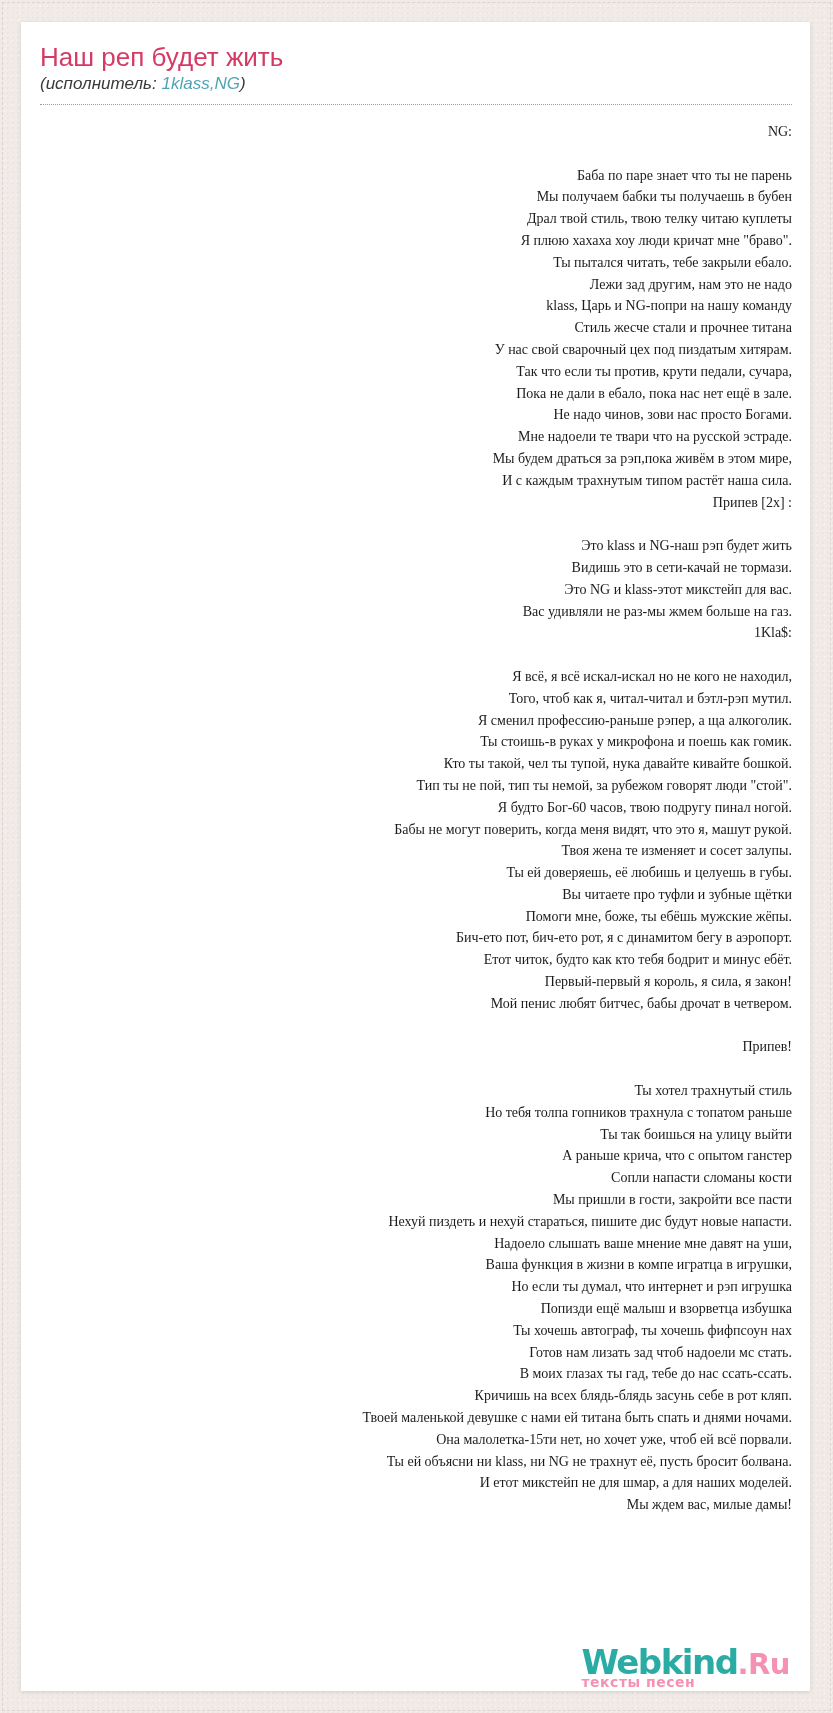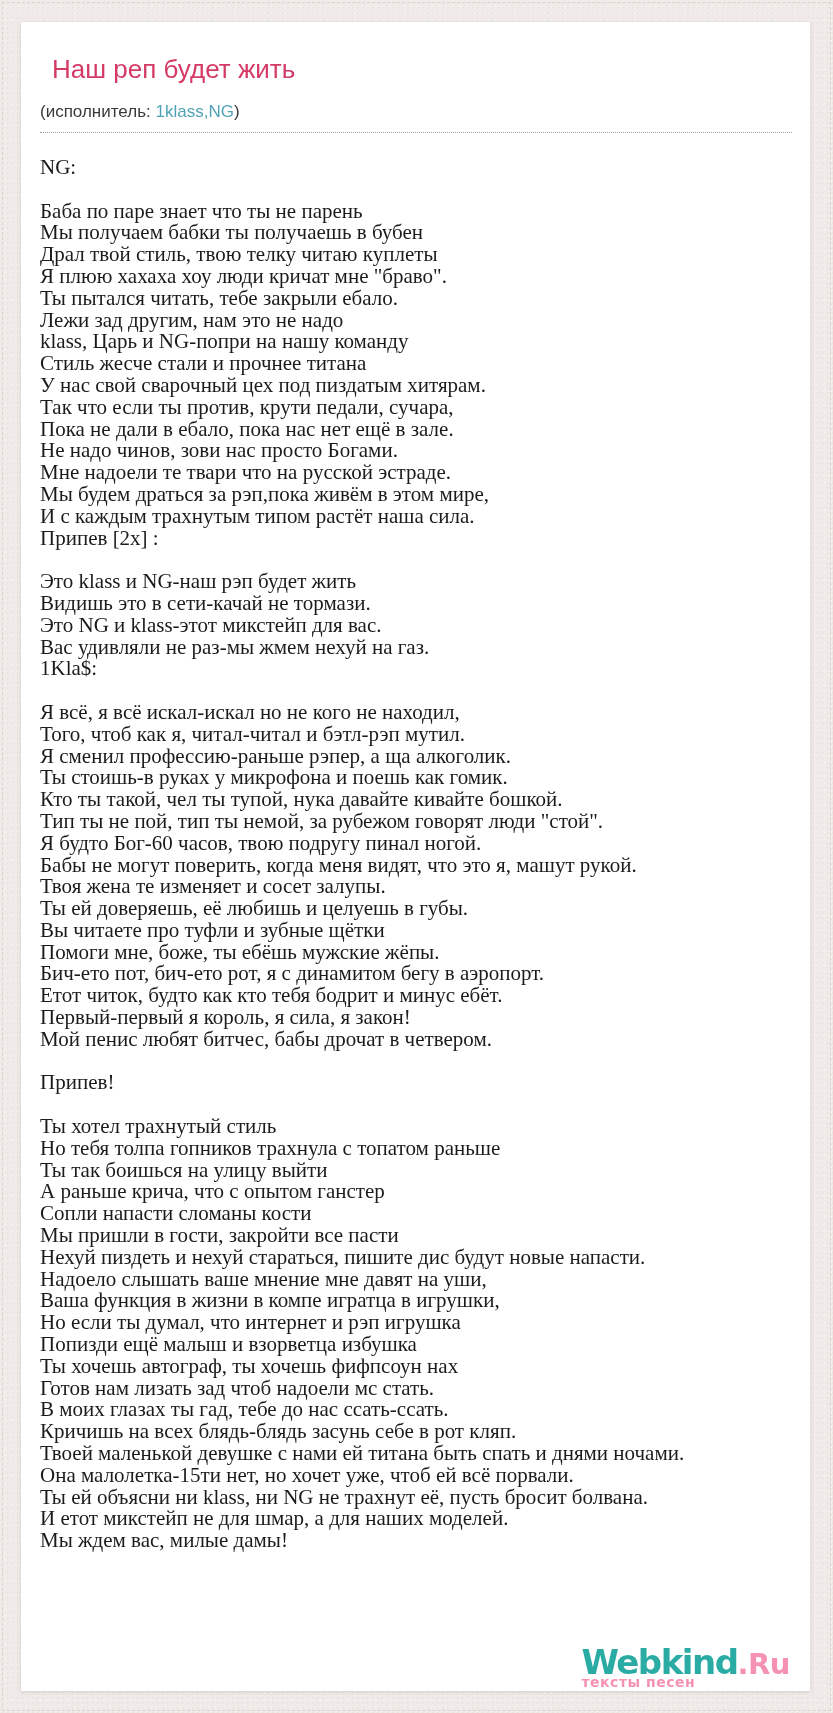--- a/index.html
+++ b/index.html
@@ -32,47 +32,49 @@
     top: 22px;
     width: 789px;
     height: 1669px;
     background: #ffffff;
     box-shadow: 0 1px 4px rgba(90,70,60,0.18);
   }
   .content {
     padding: 20px 18px 0 19px;
   }
   .song-title {
-    margin: 12px;
+    margin: 0;
     font-size: 26px;
     font-weight: 400;
     line-height: 30px;
     color: #d53a65;
     font-family: "Liberation Sans", sans-serif;
   }
   .artist-line {
-    margin-top: 17px;
+    margin-top: 1px;
     font-size: 17px;
     line-height: 22px;
     color: #3a3a3a;
     padding-bottom: 9px;
     border-bottom: 1px dotted #93a1aa;
+    font-style: italic;
   }
   .artist-link {
     color: #4fa3b5;
     text-decoration: none;
     cursor: pointer;
   }
   .lyrics {
-    margin-top: 24px;
+    margin-top: 16px;
     font-family: "Liberation Serif", serif;
-    font-size: 21px;
+    font-size: 14px;
     line-height: 21.8px;
     color: #1b1b1b;
     white-space: normal;
+    text-align: right;
   }
   .lyric-line { min-height: 21.8px; }
   .logo {
     position: absolute;
     right: 20px;
     bottom: 2px;
     font-family: "DejaVu Sans", sans-serif;
     font-weight: bold;
     line-height: 1;
     cursor: pointer;
@@ -126,21 +128,21 @@
           <div class="lyric-line">Пока не дали в ебало, пока нас нет ещё в зале.</div>
           <div class="lyric-line">Не надо чинов, зови нас просто Богами.</div>
           <div class="lyric-line">Мне надоели те твари что на русской эстраде.</div>
           <div class="lyric-line">Мы будем драться за рэп,пока живём в этом мире,</div>
           <div class="lyric-line">И с каждым трахнутым типом растёт наша сила.</div>
           <div class="lyric-line">Припев [2x] :</div>
           <div class="lyric-line">&nbsp;</div>
           <div class="lyric-line">Это klass и NG-наш рэп будет жить</div>
           <div class="lyric-line">Видишь это в сети-качай не тормази.</div>
           <div class="lyric-line">Это NG и klass-этот микстейп для вас.</div>
-          <div class="lyric-line">Вас удивляли не раз-мы жмем нехуй на газ.</div>
+          <div class="lyric-line">Вас удивляли не раз-мы жмем больше на газ.</div>
           <div class="lyric-line">1Kla$:</div>
           <div class="lyric-line">&nbsp;</div>
           <div class="lyric-line">Я всё, я всё искал-искал но не кого не находил,</div>
           <div class="lyric-line">Того, чтоб как я, читал-читал и бэтл-рэп мутил.</div>
           <div class="lyric-line">Я сменил профессию-раньше рэпер, а ща алкоголик.</div>
           <div class="lyric-line">Ты стоишь-в руках у микрофона и поешь как гомик.</div>
           <div class="lyric-line">Кто ты такой, чел ты тупой, нука давайте кивайте бошкой.</div>
           <div class="lyric-line">Тип ты не пой, тип ты немой, за рубежом говорят люди "стой".</div>
           <div class="lyric-line">Я будто Бог-60 часов, твою подругу пинал ногой.</div>
           <div class="lyric-line">Бабы не могут поверить, когда меня видят, что это я, машут рукой.</div>

